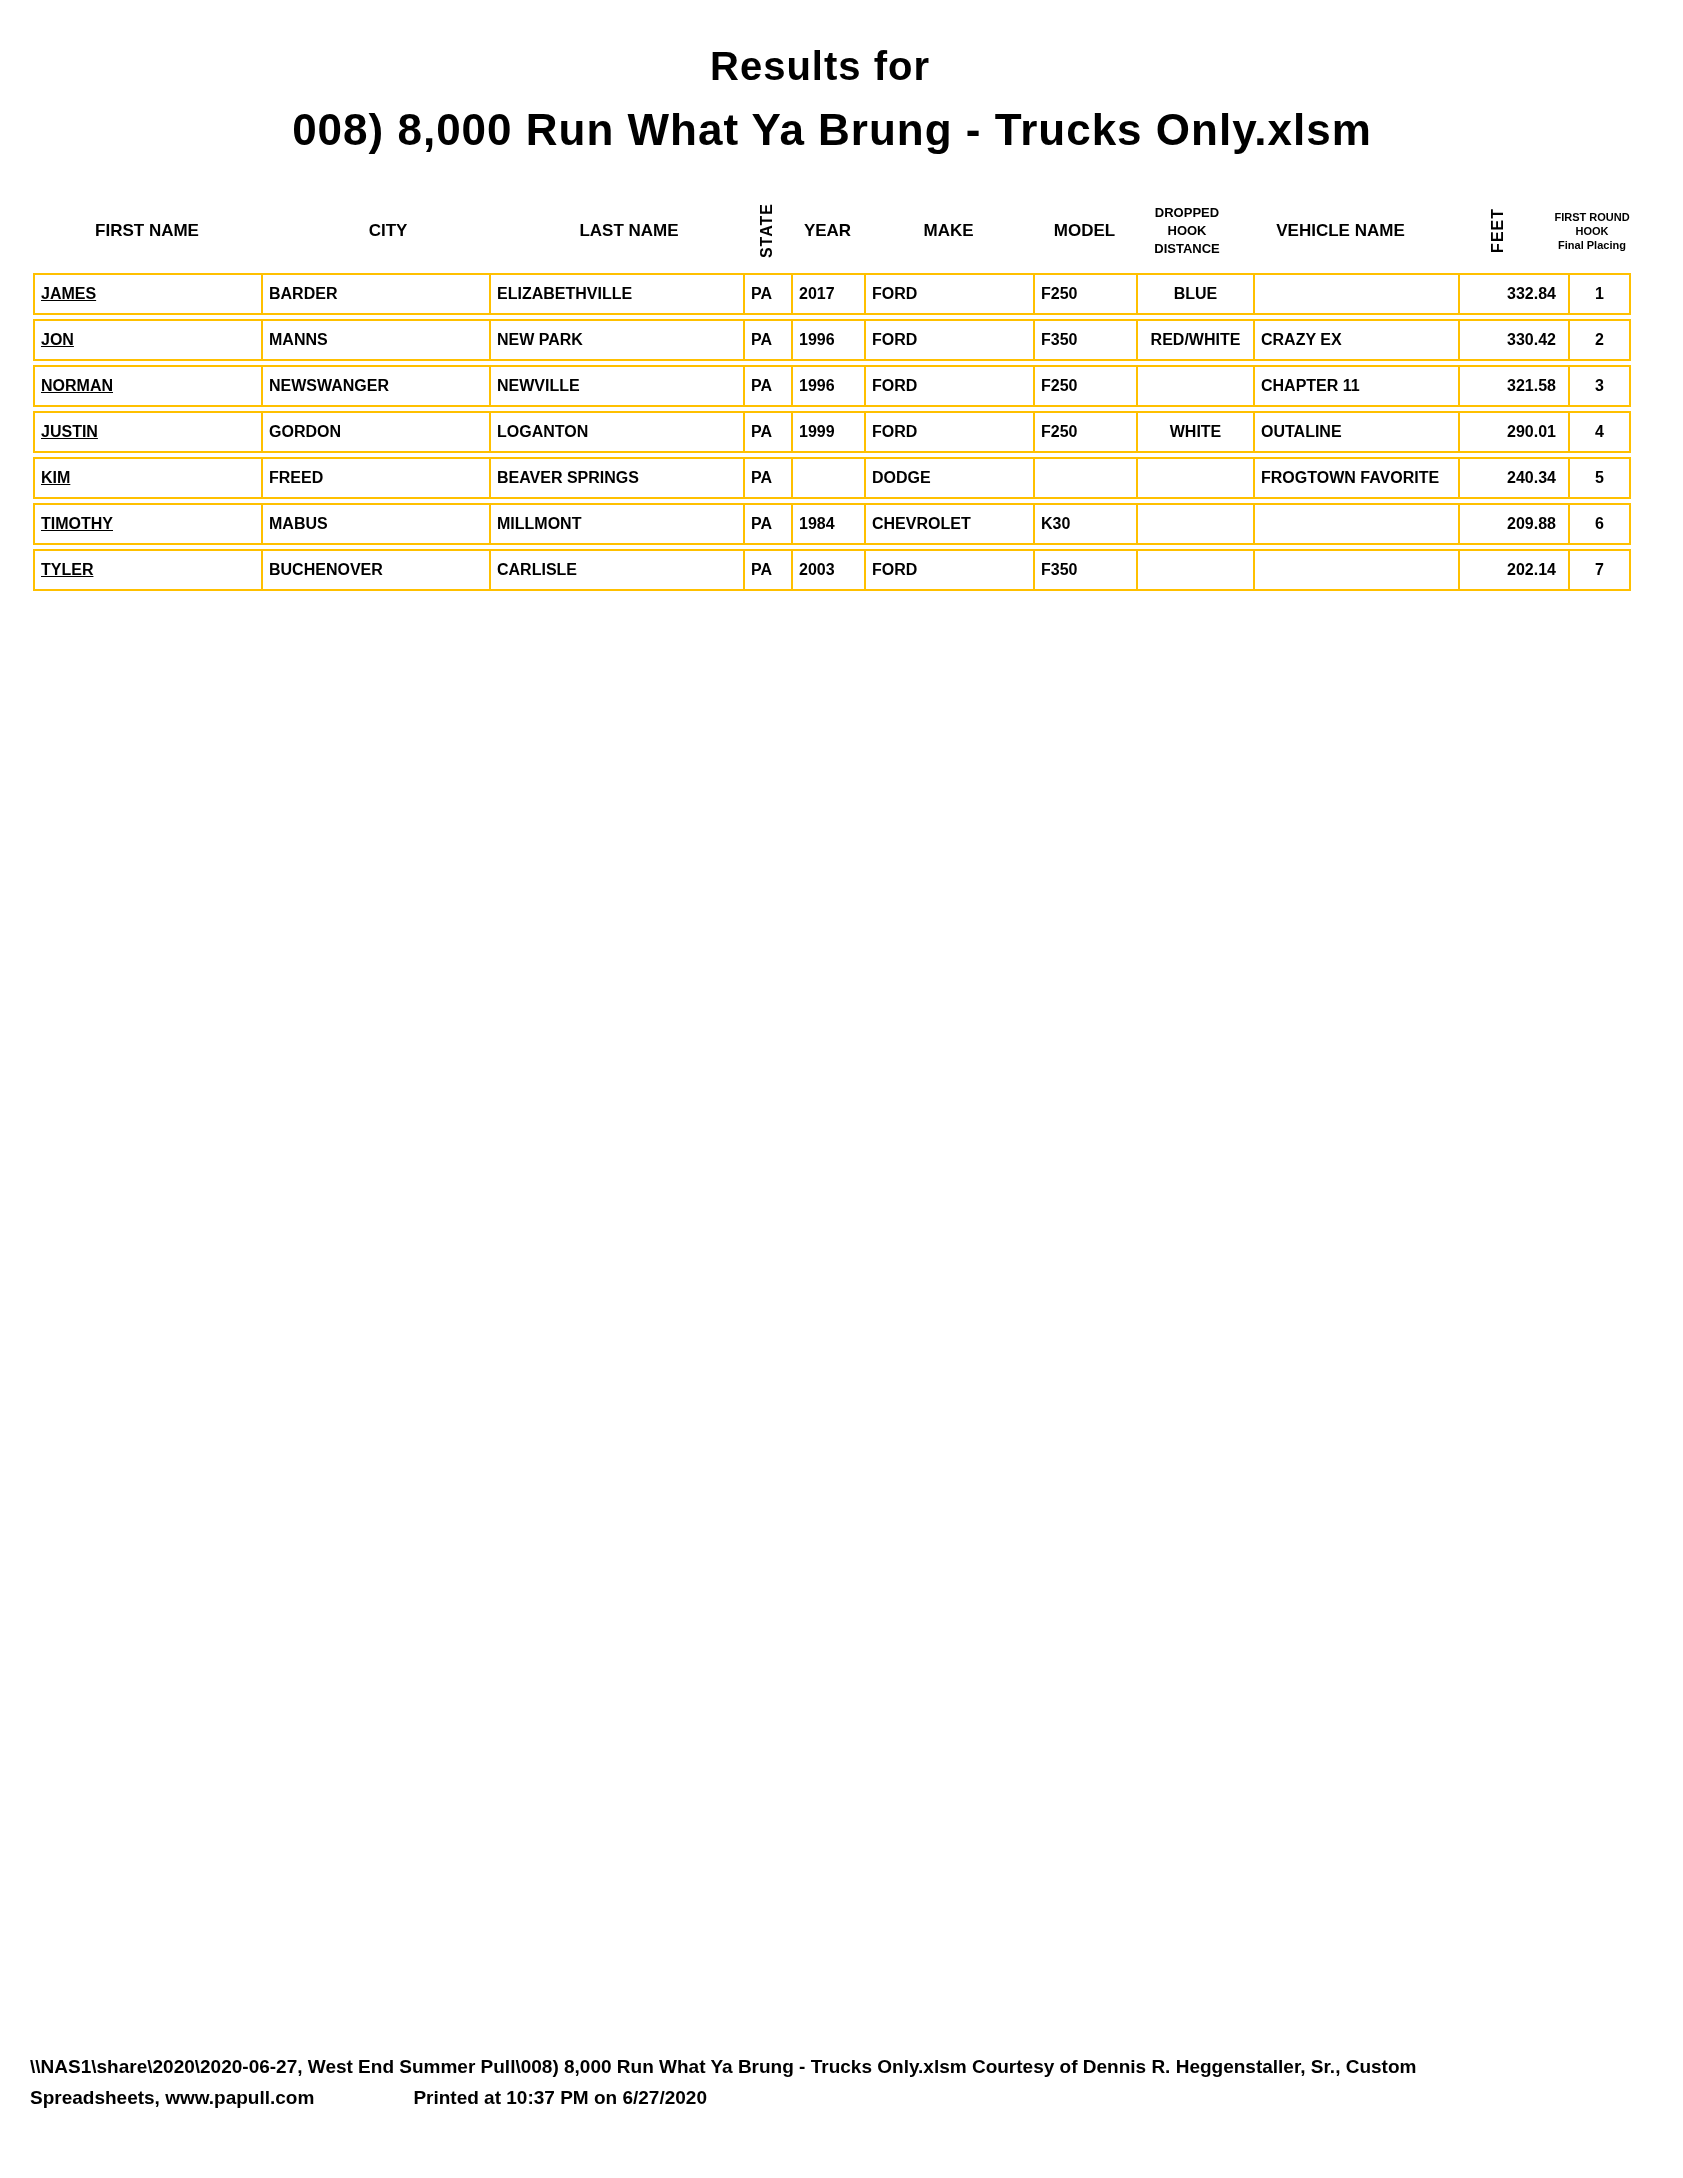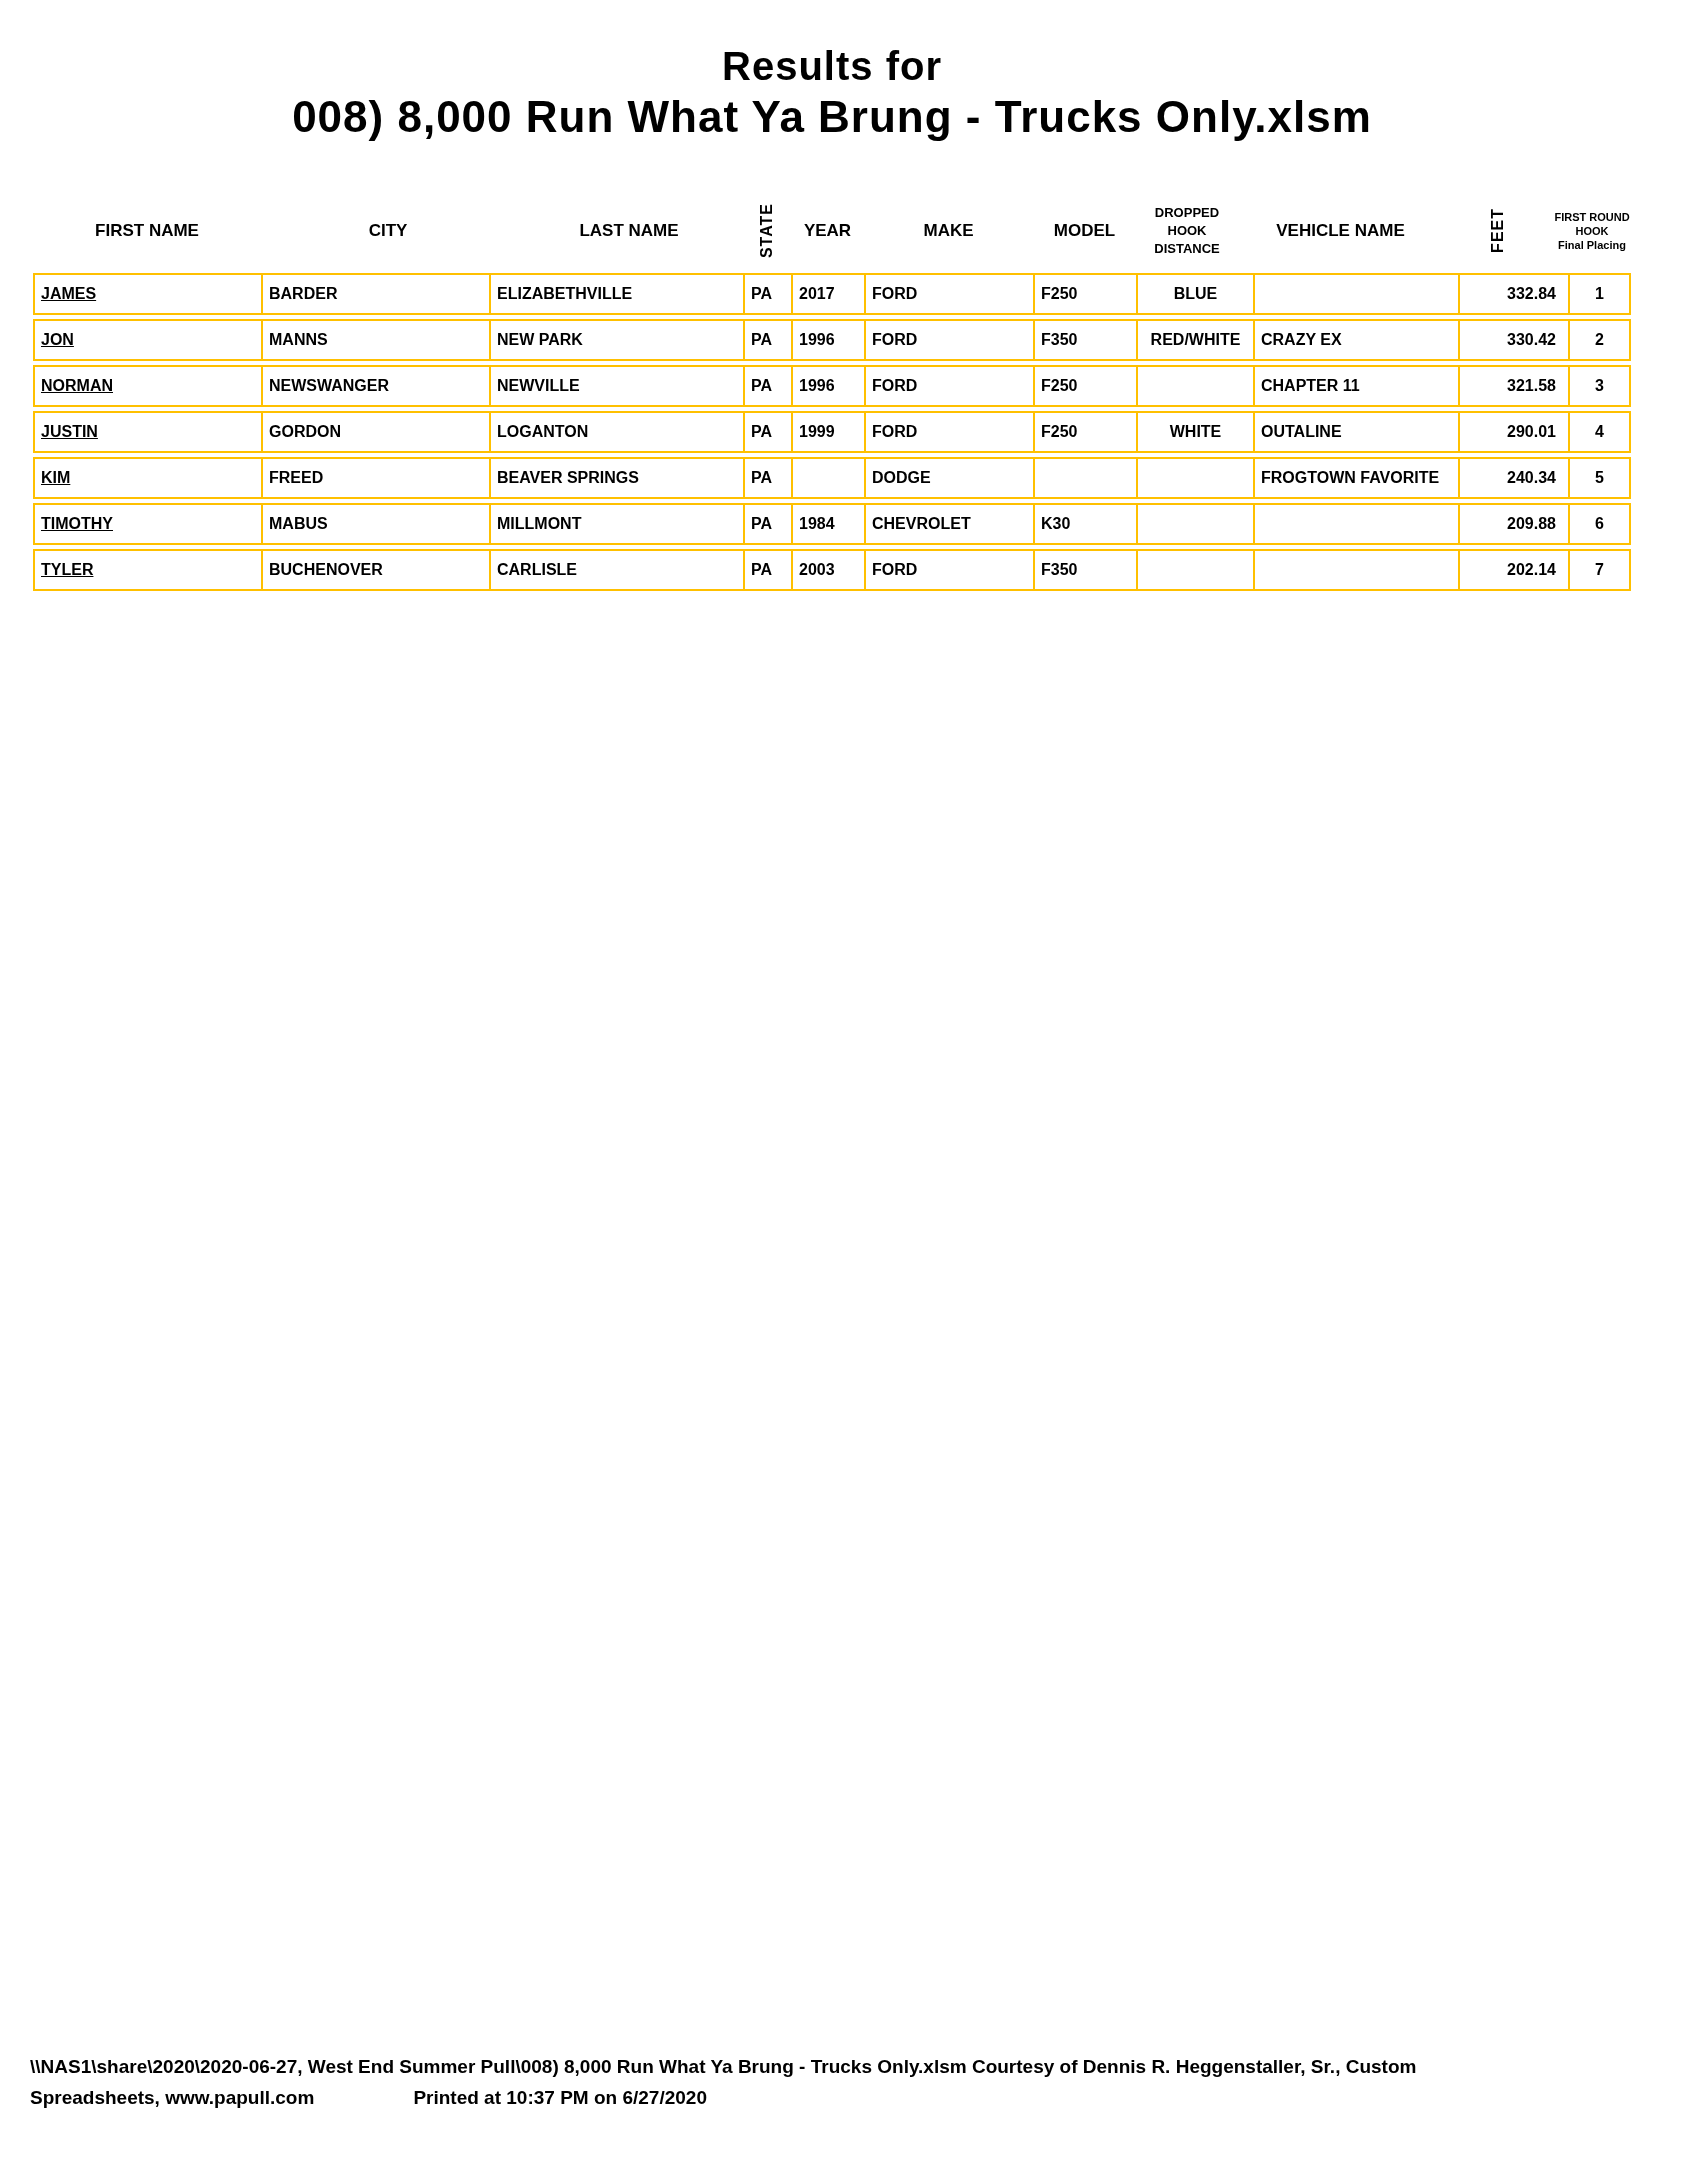--- a/index.html
+++ b/index.html
@@ -6,25 +6,25 @@
   .page{
     position:relative;
     width:1683px;height:2178px;
     background:#ffffff;
     font-family:"Liberation Sans", sans-serif;
     color:#000000;
     overflow:hidden;
   }
   
   .title1{
-    position:absolute;top:44px;left:33px;width:1598px;
+    position:absolute;top:44px;left:21px;width:1598px;
     text-align:center;font-size:40px;font-weight:bold;letter-spacing:1px;
   }
   .title2{
-    position:absolute;top:92px;left:33px;width:1598px;
+    position:absolute;top:105px;left:33px;width:1598px;
     text-align:center;font-size:44px;font-weight:bold;letter-spacing:1px;
   }
   
   .tbl{position:absolute;left:33px;top:188px;width:1598px;}
   .hrow{display:flex;height:85px;align-items:center;}
   .hcell{
     display:flex;flex-direction:column;align-items:center;justify-content:center;
     text-align:center;font-weight:bold;font-size:17px;line-height:20px;
     box-sizing:border-box;height:100%;
   }

